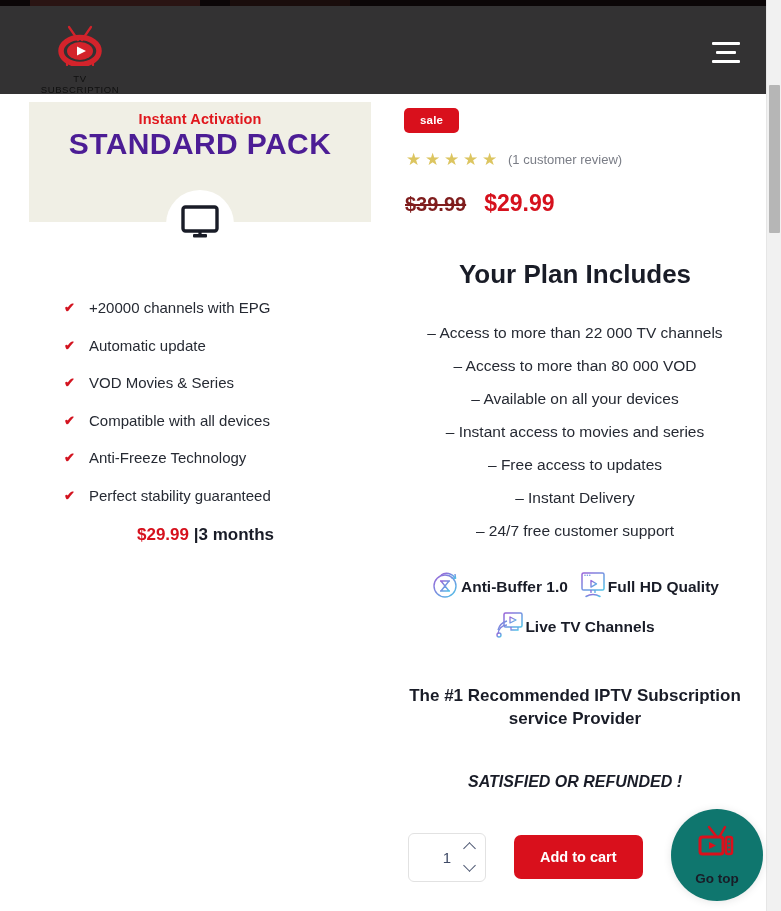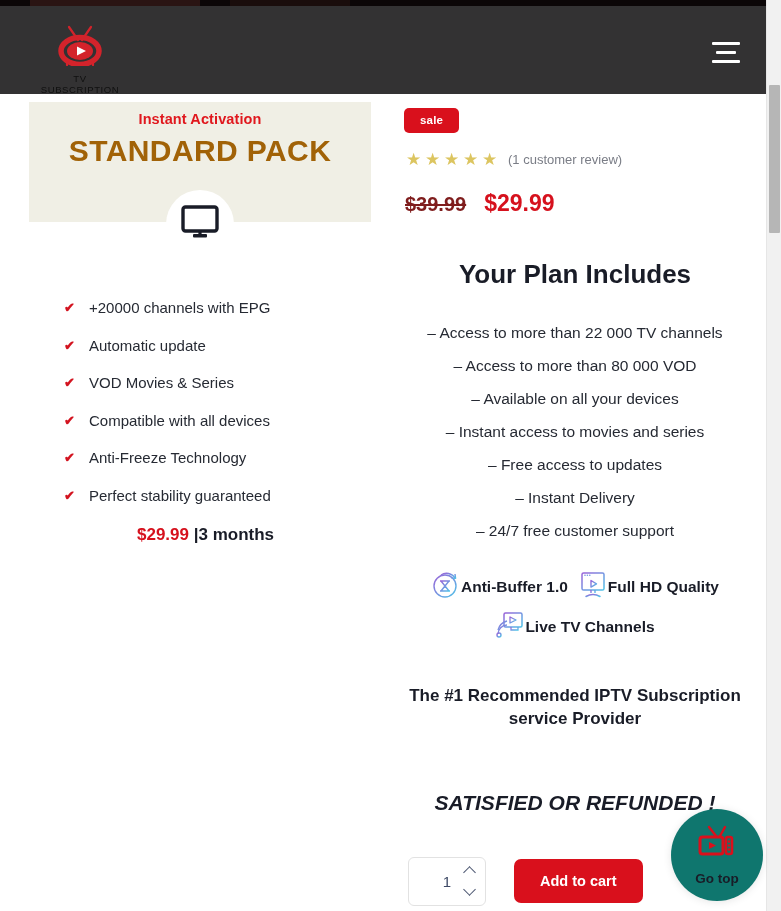--- a/index.html
+++ b/index.html
@@ -102,25 +102,24 @@
     padding-top: 9px;
     text-align: center;
   }
   .pack-kicker {
     font-size: 14.5px;
     font-weight: bold;
     color: #e0181e;
     letter-spacing: 0.1px;
   }
   .pack-title {
-    margin-top: 7px;
     font-size: 30px;
     font-weight: bold;
     letter-spacing: 0.4px;
-    color: #a16207;
+    color: #4c1d95;
   }
   .icon-circle {
     position: absolute;
     left: 50%;
     transform: translateX(-50%);
     top: 88px;
     width: 68px; height: 68px;
     border-radius: 50%;
     background: #ffffff;
     display: flex;
@@ -252,22 +251,22 @@
 
   .recommend {
     margin-top: 40px;
     font-size: 17px;
     font-weight: bold;
     color: #191c27;
     line-height: 1.38;
     padding: 0 4px;
   }
   .satisfied {
-    margin-top: 60px;
-    font-size: 21px;
+    margin-top: 42px;
+    font-size: 16px;
     font-weight: bold;
     font-style: italic;
     color: #191c27;
   }
 
   .cart-row {
     display: flex;
     align-items: center;
     margin-top: 42px;
     padding-left: 8px;

